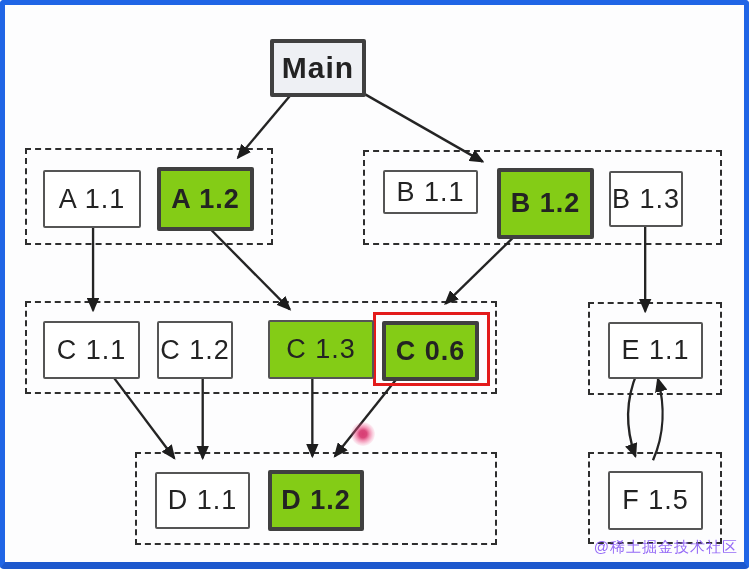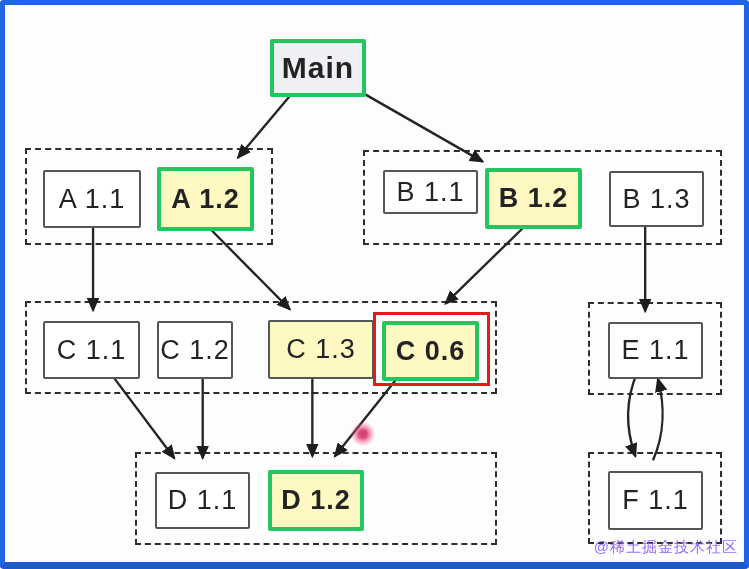--- a/index.html
+++ b/index.html
@@ -26,22 +26,22 @@
     box-sizing:border-box;
     display:flex;align-items:center;justify-content:center;
     background:#ffffff;
     border:2px solid #555555;
     color:#232323;
     font-size:27px;
     letter-spacing:1px;
     border-radius:2px;
     z-index:3;
   }
-  .node.thick{border:4px solid #22c55e;font-weight:700;}
-  .node.shaded{background:#fef9c3;justify-content:center;}
+  .node.thick{border:4px solid #404040;font-weight:700;}
+  .node.shaded{background:#84cc16;justify-content:center;}
   .node.main{font-size:30px;font-weight:700;background:#eef0f4;}
   #red-outline{
     position:absolute;
     box-sizing:border-box;
     border:3px solid #e31b1b;
     left:368px;top:307px;width:117px;height:74px;
     z-index:2;
   }
   #edges{position:absolute;left:0;top:0;width:100%;height:100%;z-index:1;pointer-events:none;}
   #cursor-dot{
@@ -110,24 +110,24 @@
   <div class="node" style="left:38px;top:165px;width:98px;height:58px">
     <span>A 1.1</span>
   </div>
   <div class="node thick shaded" style="left:152px;top:162px;width:97px;height:64px">
     <span>A 1.2</span>
   </div>
 
   <div class="node" style="left:378px;top:165px;width:95px;height:44px">
     <span>B 1.1</span>
   </div>
-  <div class="node thick shaded" style="left:480px;top:163px;width:97px;height:61px">
+  <div class="node thick shaded" style="left:492px;top:163px;width:97px;height:71px">
     <span>B 1.2</span>
   </div>
-  <div class="node" style="left:604px;top:166px;width:95px;height:56px">
+  <div class="node" style="left:604px;top:166px;width:74px;height:56px">
     <span>B 1.3</span>
   </div>
 
   <div class="node" style="left:38px;top:316px;width:97px;height:58px">
     <span>C 1.1</span>
   </div>
   <div class="node" style="left:152px;top:316px;width:76px;height:58px">
     <span>C 1.2</span>
   </div>
   <div class="node shaded" style="left:263px;top:315px;width:106px;height:59px">
@@ -141,20 +141,20 @@
     <span>D 1.1</span>
   </div>
   <div class="node thick shaded" style="left:263px;top:465px;width:96px;height:61px">
     <span>D 1.2</span>
   </div>
 
   <div class="node" style="left:603px;top:317px;width:95px;height:57px">
     <span>E 1.1</span>
   </div>
   <div class="node" style="left:603px;top:466px;width:95px;height:59px">
-    <span>F 1.1</span>
+    <span>F 1.5</span>
   </div>
 
   <div id="cursor-dot"></div>
 
   <div id="watermark">@稀土掘金技术社区</div>
 
 </div>
 
 </body></html>

